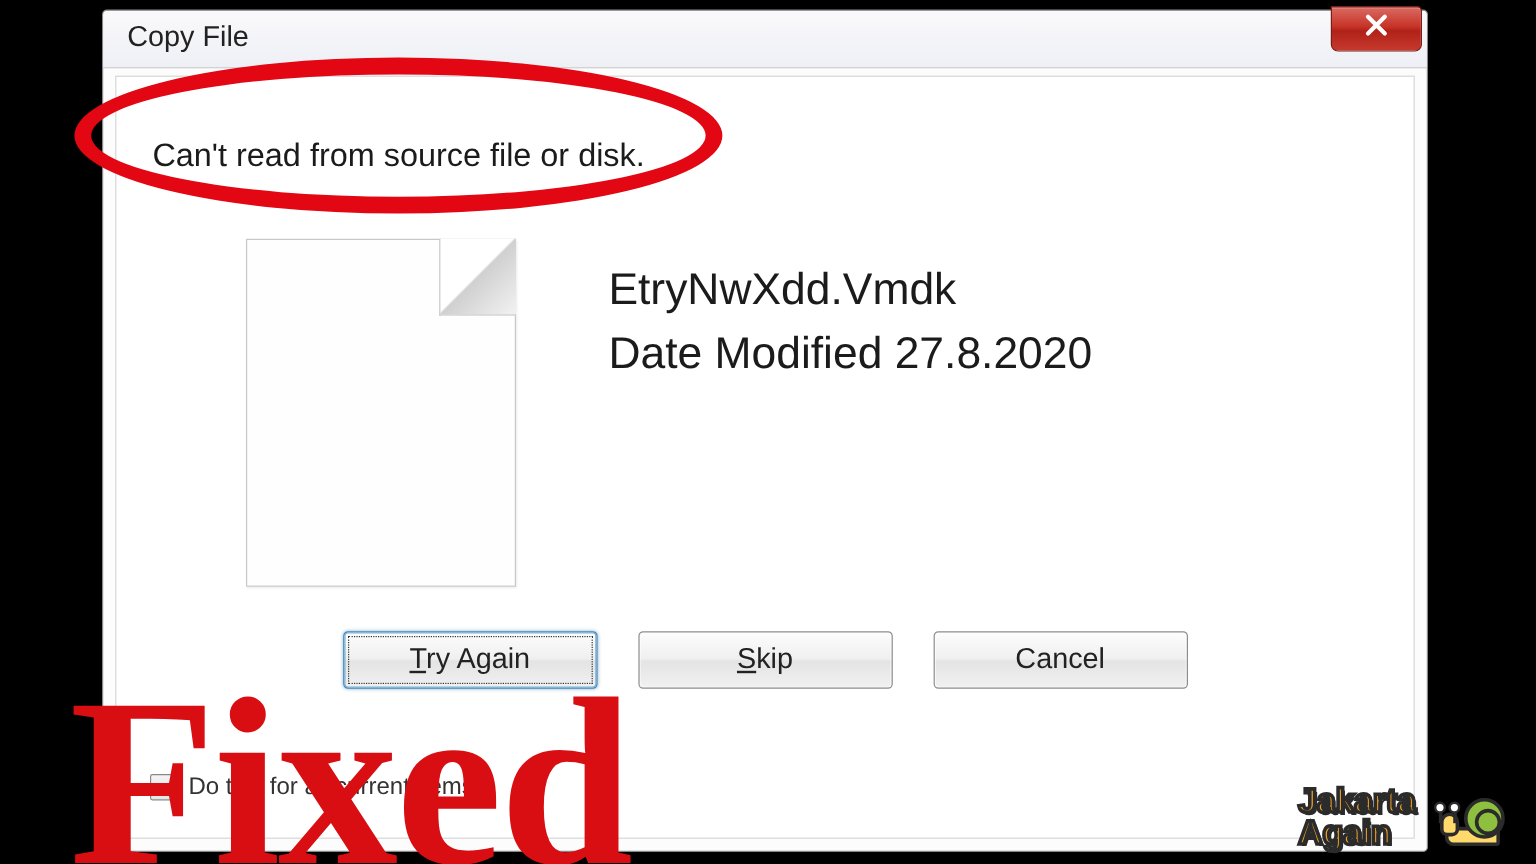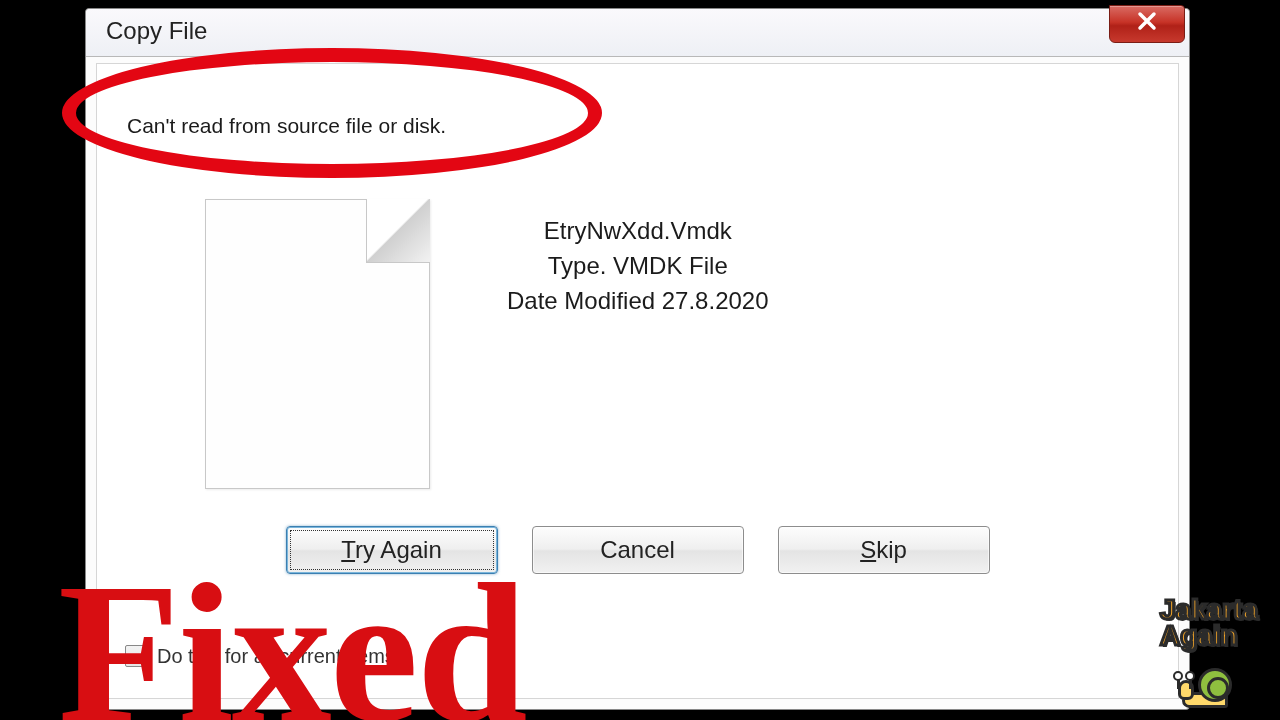--- a/index.html
+++ b/index.html
@@ -58,21 +58,21 @@
     right: 10px;
     top: 54px;
     bottom: 10px;
     background: #fff;
     border: 1px solid #d6d6d6;
   }
   .error-msg {
     position: absolute;
     left: 30px;
     top: 50px;
-    font-size: 21px;
+    font-size: 27px;
     color: #1b1b1b;
   }
   .file-icon {
     position: absolute;
     left: 108px;
     top: 135px;
     width: 225px;
     height: 290px;
     background: #fefefe;
     border: 1px solid #c8c8c8;
@@ -94,24 +94,23 @@
     top: -1px;
     width: 64px;
     height: 64px;
     background: #fff;
     clip-path: polygon(100% 0, 100% 100%, 0 0);
   }
   .file-info {
     position: absolute;
     left: 410px;
     top: 150px;
-    font-size: 24px;
+    font-size: 37px;
     color: #1b1b1b;
     line-height: 1.45;
-    text-align: center;
   }
   .btn-row {
     position: absolute;
     bottom: 124px;
     left: 0;
     right: 0;
     display: flex;
     justify-content: center;
     gap: 34px;
   }
@@ -173,24 +172,23 @@
     color: #d80e12;
     line-height: 0.85;
     letter-spacing: -2px;
     pointer-events: none;
   }
   .brand {
     position: absolute;
     right: 22px;
     bottom: 12px;
     display: flex;
-    align-items: center;
-    gap: 8px;
+    align-items: flex-start;
+    gap: 24px;
     pointer-events: none;
-    flex-direction: column;
   }
   .brand-text {
     font-family: "Comic Sans MS", cursive, sans-serif;
     font-weight: bold;
     font-size: 28px;
     line-height: 0.95;
     color: #f4a528;
     -webkit-text-stroke: 3px #2b2b2b;
     text-shadow: 2px 2px 0 #2b2b2b;
     text-align: left;
@@ -245,33 +243,32 @@
 
     <div class="error-msg">Can't read from source file or disk.</div>
 
     <div class="file-icon">
       <div class="cut"></div>
       <div class="fold"></div>
     </div>
 
     <div class="file-info">
       <div>EtryNwXdd.Vmdk</div>
-      <div>Type. VMDK File</div>
       <div>Date Modified 27.8.2020</div>
     </div>
 
     <div class="btn-row">
       <div class="win-btn focus">
         <span class="underline-first">Try Again</span>
       </div>
       <div class="win-btn">
-        <span>Cancel</span>
+        <span class="underline-first">Skip</span>
       </div>
       <div class="win-btn">
-        <span class="underline-first">Skip</span>
+        <span>Cancel</span>
       </div>
     </div>
 
     <div class="checkbox-row">
       <div class="chk"></div>
       <span>Do this for all current items</span>
     </div>
 
   </div>
 </div>

